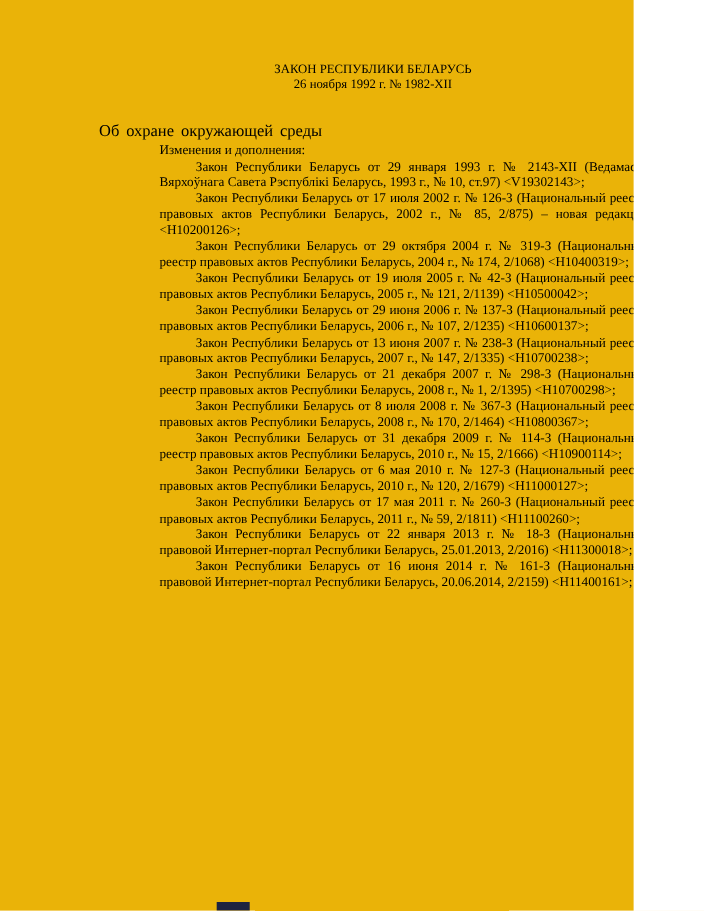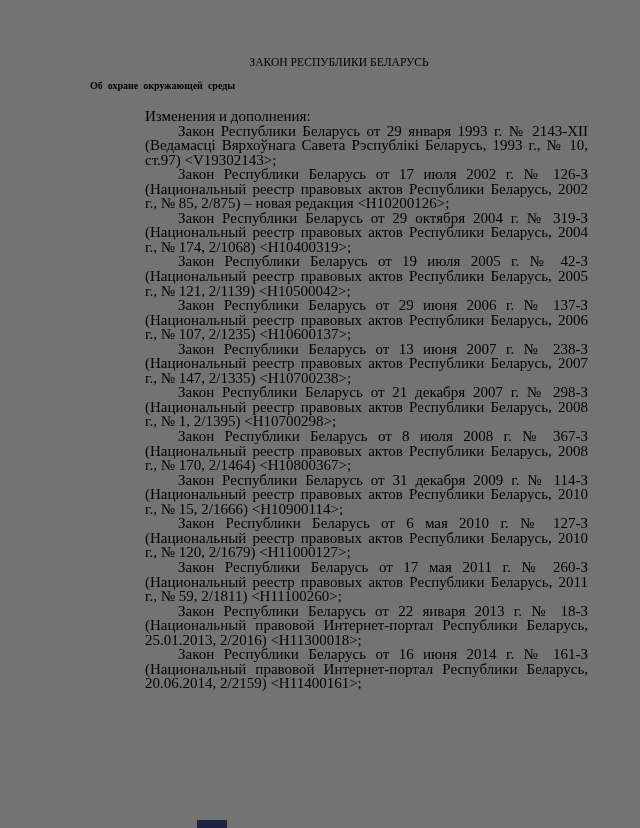--- a/index.html
+++ b/index.html
@@ -1,35 +1,36 @@
 <!DOCTYPE html>
 <html><head>
 <meta charset="utf-8">
 <style>
   html,body{margin:0;padding:0;background:#fff;}
   .page{
-    position:relative;width:640px;height:828px;background:#737373;
+    position:relative;width:576px;height:828px;background:#eab308;
     font-family:"Liberation Serif","DejaVu Serif",serif;color:#000;overflow:hidden;
   }
   .doc{position:absolute;left:90px;top:56px;width:498px;}
   .hdr{text-align:center;font-size:11.6px;line-height:14px;}
-  .doc-title{margin-top:8px;font-size:10px;font-weight:bold;word-spacing:2.5px;line-height:15px;}
-  .amendments{margin-top:16px;margin-left:55px;font-size:15px;line-height:14.55px;text-align:justify;}
+  .doc-title{margin-top:29px;font-size:15px;font-weight:normal;word-spacing:2.5px;line-height:15px;}
+  .amendments{margin-top:1px;margin-left:55px;font-size:12px;line-height:14.55px;text-align:justify;}
   .amendments-label{text-align:left;}
   p.entry{margin:0;text-indent:33px;}
   .note{font-weight:bold;}
   .artifact{position:absolute;left:197px;top:820px;width:30px;height:8px;background:#1d2340;}
 </style>
 </head>
 <body>
 
 <div class="page">
   <div class="doc">
     <div class="hdr">
       <div>ЗАКОН РЕСПУБЛИКИ БЕЛАРУСЬ</div>
+      <div>26 ноября 1992 г. № 1982-XII</div>
     </div>
     <div class="doc-title">Об охране окружающей среды</div>
     <div class="amendments">
       <div class="amendments-label">Изменения и дополнения:</div>
       <p class="entry"><span>Закон Республики Беларусь от 29 января 1993 г. № 2143-XII (Ведамасці Вярхоўнага Савета Рэспублікі Беларусь, 1993 г., № 10, ст.97) &lt;V19302143&gt;;</span></p>
       <p class="entry"><span>Закон Республики Беларусь от 17 июля 2002 г. № 126-З (Национальный реестр правовых актов Республики Беларусь, 2002 г., № 85, 2/875) – новая редакция &lt;H10200126&gt;;</span></p>
       <p class="entry"><span>Закон Республики Беларусь от 29 октября 2004 г. № 319-З (Национальный реестр правовых актов Республики Беларусь, 2004 г., № 174, 2/1068) &lt;H10400319&gt;;</span></p>
       <p class="entry"><span>Закон Республики Беларусь от 19 июля 2005 г. № 42-З (Национальный реестр правовых актов Республики Беларусь, 2005 г., № 121, 2/1139) &lt;H10500042&gt;;</span></p>
       <p class="entry"><span>Закон Республики Беларусь от 29 июня 2006 г. № 137-З (Национальный реестр правовых актов Республики Беларусь, 2006 г., № 107, 2/1235) &lt;H10600137&gt;;</span></p>
       <p class="entry"><span>Закон Республики Беларусь от 13 июня 2007 г. № 238-З (Национальный реестр правовых актов Республики Беларусь, 2007 г., № 147, 2/1335) &lt;H10700238&gt;;</span></p>

